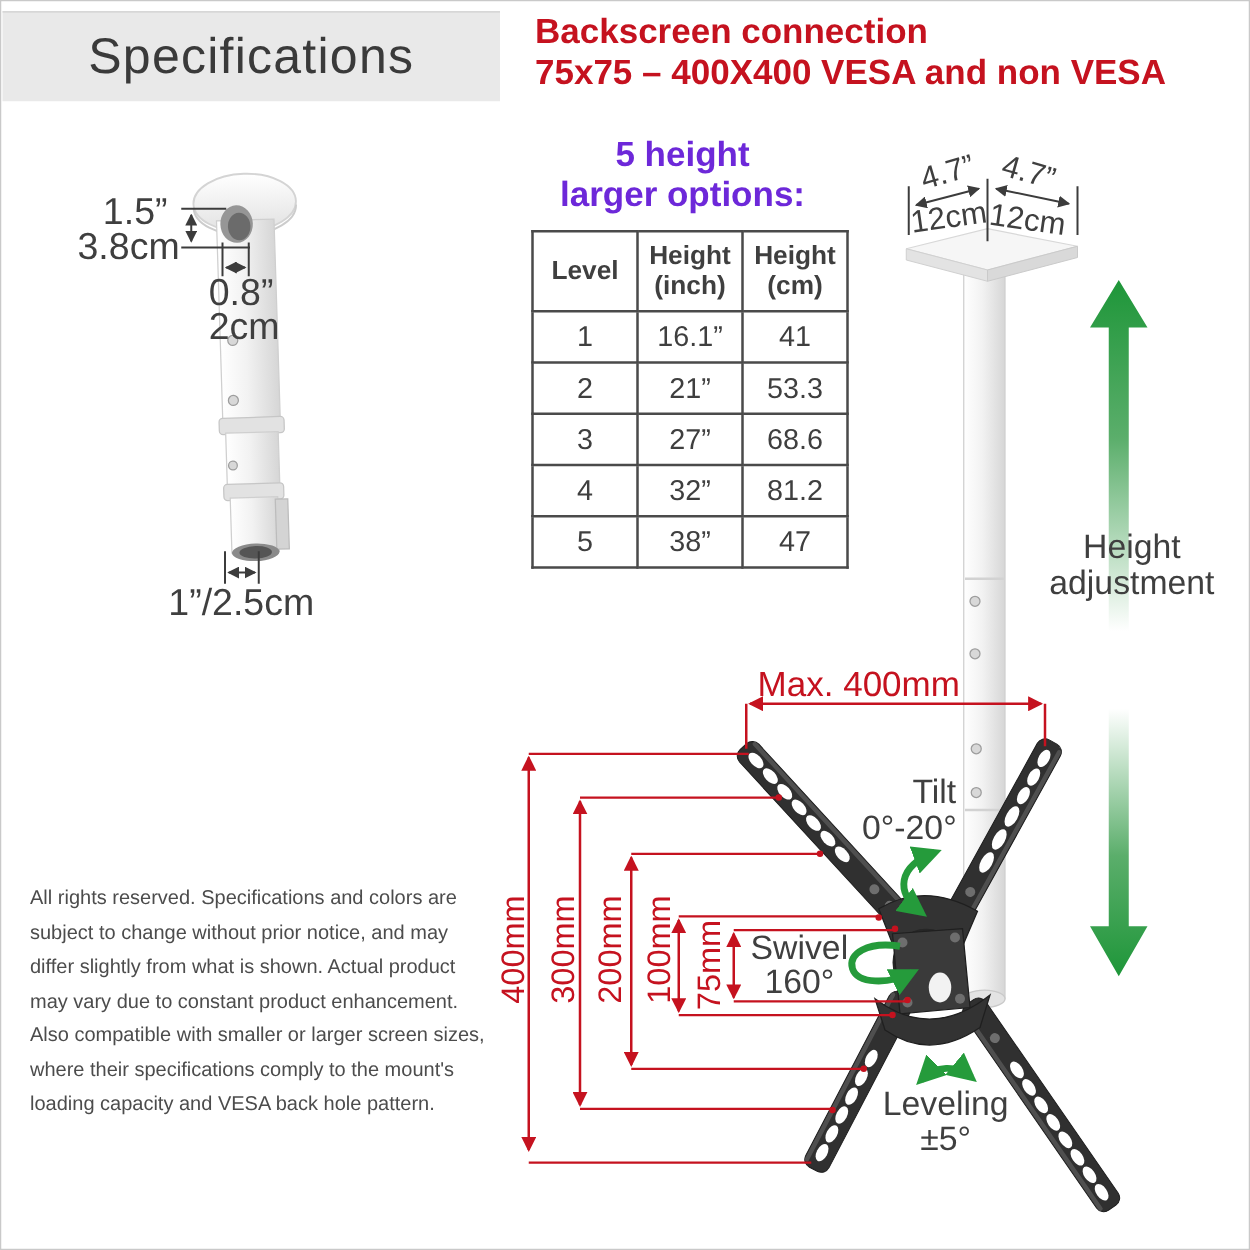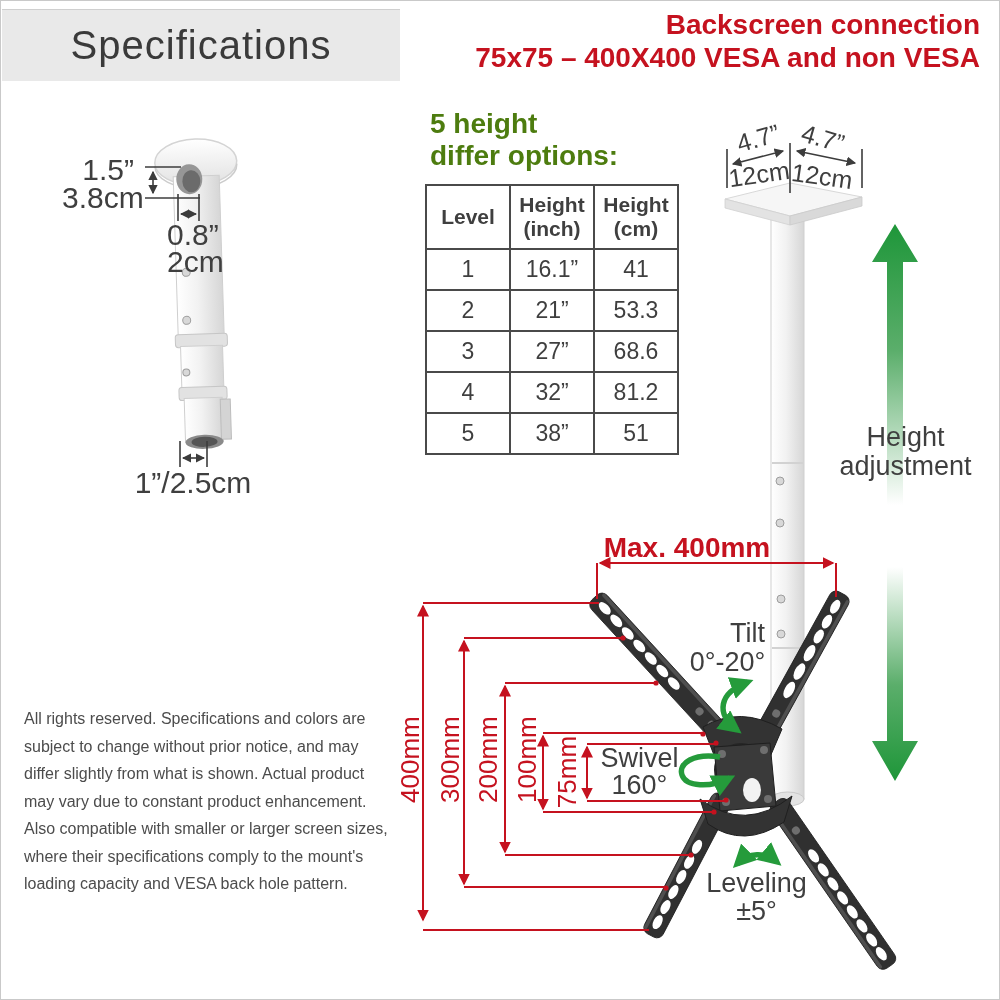--- a/index.html
+++ b/index.html
@@ -3,24 +3,24 @@
 <meta charset="utf-8">
 <style>
   html,body{margin:0;padding:0;}
   body{font-family:"Liberation Sans",sans-serif;background:#fff;}
   #canvas{position:relative;width:1000px;height:1000px;background:#fff;overflow:hidden;
           box-shadow:inset 0 0 0 1px #c9c9c9;}
   .abs{position:absolute;}
   #title-box{left:2px;top:9px;width:398px;height:71px;background:#e9e9e9;border-top:1px solid #cfcfcf;
              display:flex;align-items:center;justify-content:center;
              font-size:40px;color:#3a3a3a;letter-spacing:1px;}
-  #red-heading{left:428px;top:8px;width:552px;text-align:right;color:#c5121f;
+  #red-heading{left:428px;top:8px;width:552px;text-align:left;color:#c5121f;
                font-size:28px;font-weight:700;line-height:33px;}
-  #table-title{left:430px;top:108px;width:232px;text-align:left;font-size:28px;font-weight:700;
-               color:#4d7c0f;line-height:32px;}
+  #table-title{left:430px;top:108px;width:232px;text-align:center;font-size:28px;font-weight:700;
+               color:#6d28d9;line-height:32px;}
   #height-table{left:425px;top:184px;border-radius:22px;}
   #height-table table{border-collapse:collapse;}
   #height-table th,#height-table td{border:2px solid #4a4a4a;text-align:center;color:#3f3f3f;}
   #height-table th{width:78px;height:62px;font-size:21px;font-weight:700;line-height:24px;padding:0 2px;}
   #height-table td{height:37px;font-size:23px;font-weight:400;}
   .lbl{color:#3f3f3f;font-size:30px;line-height:26px;}
   .red{color:#c5121f;}
   .rot{transform:rotate(-90deg);}
   .ctr{text-align:center;}
   .rt{text-align:right;}
@@ -228,21 +228,21 @@
     <span>Specifications</span>
   </div>
 
   <div class="abs" id="red-heading">
     <div>Backscreen connection</div>
     <div>75x75 – 400X400 VESA and non VESA</div>
   </div>
 
   <div class="abs" id="table-title">
     <div>5 height</div>
-    <div>differ options:</div>
+    <div>larger options:</div>
   </div>
 
   <div class="abs" id="height-table">
     <table>
       <thead>
         <tr>
           <th>
               <div>Level</div>
               <div></div>
             </th>
@@ -273,21 +273,21 @@
             <td>68.6</td>
           </tr>
         <tr>
             <td>4</td>
             <td>32”</td>
             <td>81.2</td>
           </tr>
         <tr>
             <td>5</td>
             <td>38”</td>
-            <td>51</td>
+            <td>47</td>
           </tr>
       </tbody>
     </table>
   </div>
 
   <div class="abs lbl rt" style="left:82px;top:157px;width:52px">1.5”</div>
   <div class="abs lbl rt" style="left:62px;top:185px;width:80px">3.8cm</div>
   <div class="abs lbl" style="left:167px;top:222px;width:60px">0.8”</div>
   <div class="abs lbl" style="left:167px;top:249px;width:60px">2cm</div>
   <div class="abs lbl ctr" style="left:128px;top:470px;width:130px">1”/2.5cm</div>
@@ -297,21 +297,21 @@
   <div class="abs lbl ctr" style="left:726px;top:161px;width:66px;font-size:25px;transform:rotate(-8deg)">12cm</div>
   <div class="abs lbl ctr" style="left:789px;top:163px;width:66px;font-size:25px;transform:rotate(8deg)">12cm</div>
 
   <div class="abs lbl ctr" style="left:818px;top:423px;width:175px;font-size:27px;line-height:29px">
     <div>Height</div>
     <div>adjustment</div>
   </div>
   <div class="abs lbl ctr" style="left:818px;top:481px;width:175px;font-size:26px;line-height:30px">
   </div>
 
-  <div class="abs lbl red ctr" style="left:582px;top:535px;width:210px;font-size:28px;font-weight:700">Max. 400mm</div>
+  <div class="abs lbl red ctr" style="left:582px;top:535px;width:210px;font-size:28px;font-weight:400">Max. 400mm</div>
   <div class="abs lbl red ctr rot" style="left:370px;top:750px;width:80px;font-size:26px">400mm</div>
   <div class="abs lbl red ctr rot" style="left:410px;top:750px;width:80px;font-size:26px">300mm</div>
   <div class="abs lbl red ctr rot" style="left:448px;top:750px;width:80px;font-size:26px">200mm</div>
   <div class="abs lbl red ctr rot" style="left:487px;top:750px;width:80px;font-size:26px">100mm</div>
   <div class="abs lbl red ctr rot" style="left:527px;top:759px;width:80px;font-size:26px">75mm</div>
 
   <div class="abs lbl ctr" style="left:695px;top:620px;width:105px;font-size:27px">Tilt</div>
   <div class="abs lbl ctr" style="left:660px;top:649px;width:135px;font-size:27px">0°-20°</div>
   <div class="abs lbl ctr" style="left:572px;top:745px;width:135px;font-size:27px">Swivel</div>
   <div class="abs lbl ctr" style="left:572px;top:772px;width:135px;font-size:27px">160°</div>

